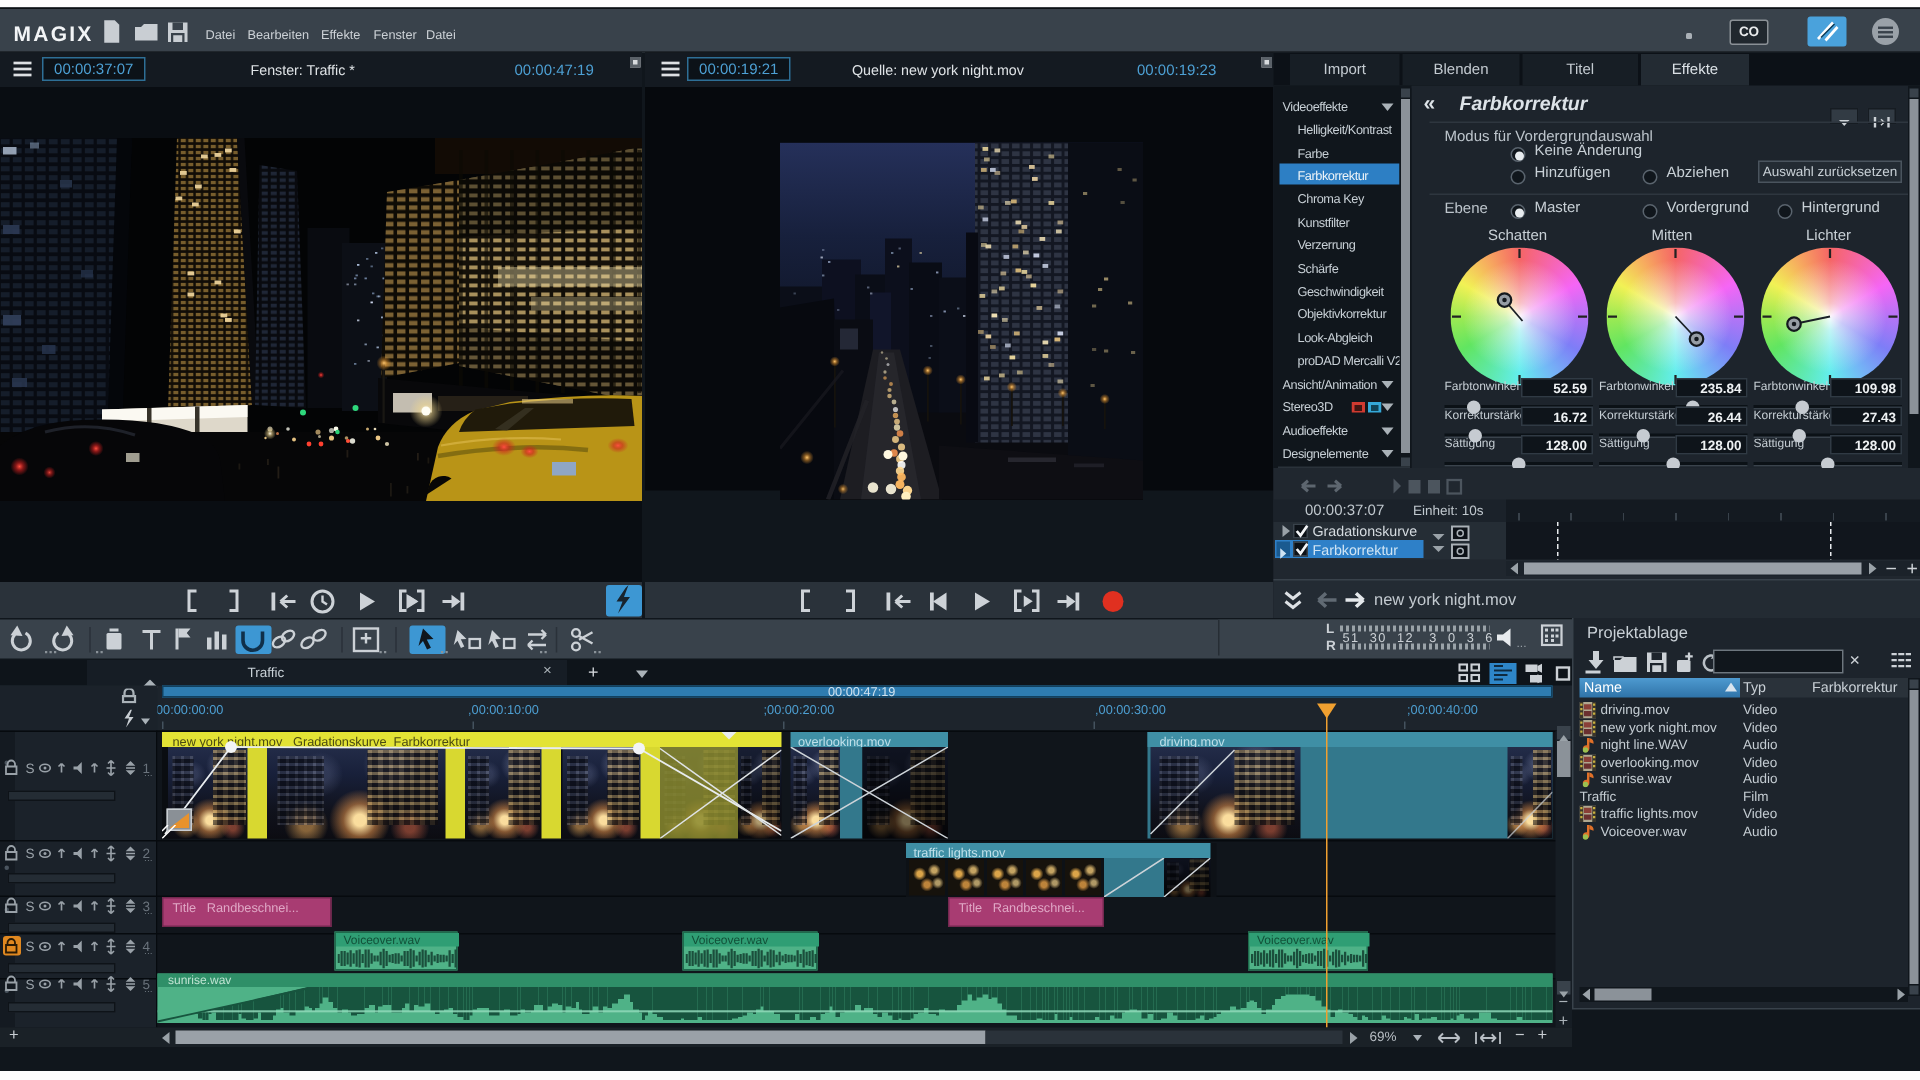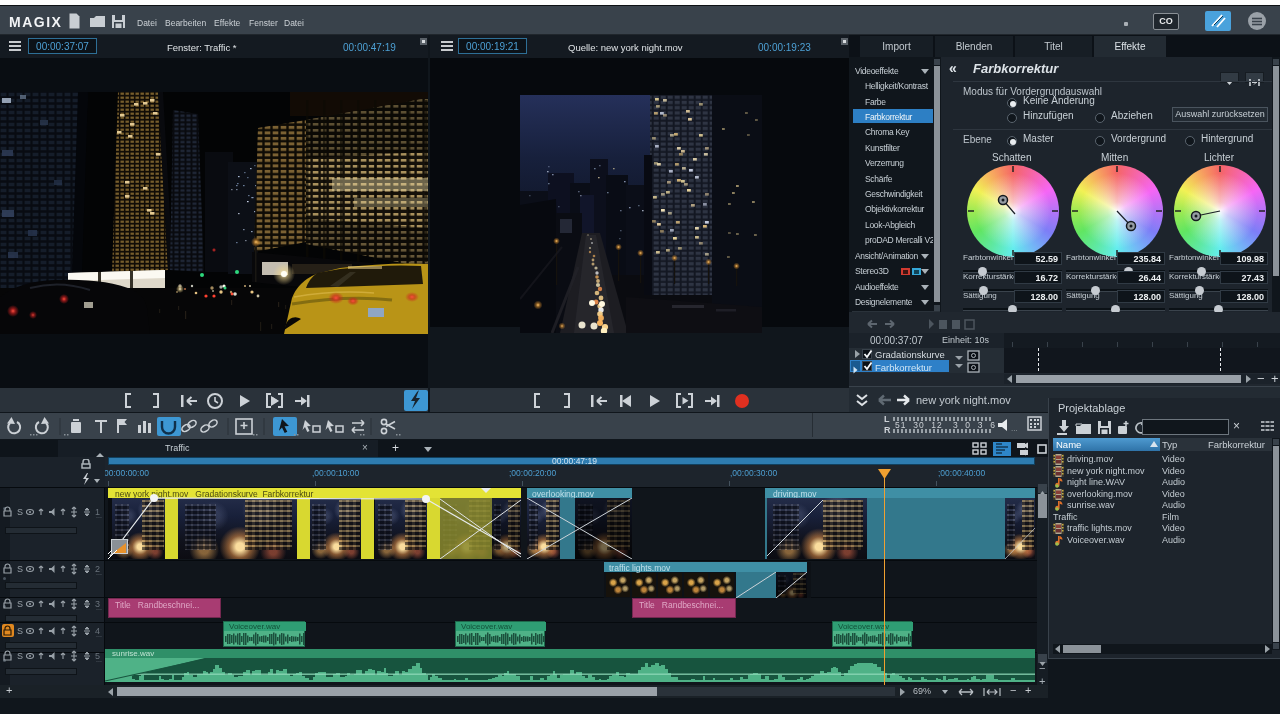--- a/index.html
+++ b/index.html
@@ -1588,21 +1588,21 @@
           <path d="M1 4 h14 m-14 0 l3 -3 m-3 3 l3 3 m11 -3 l-3 -3 m3 3 l-3 3" stroke="#b8bec4" stroke-width="1.3" fill="none"></path>
         </svg>
 <svg class="ab" style="left:983px;top:3px" width="18" height="8">
           <path d="M1 0 v8 M17 0 v8 M4 4 h10 m-10 0 l2.5 -2.5 m-2.5 2.5 l2.5 2.5 m5 -5 l2.5 2.5 -2.5 2.5" stroke="#b8bec4" stroke-width="1.2" fill="none"></path>
         </svg>
 <div class="tx" style="left:1010px;top:-1px;color:#c8cdd2;font-size:11px">−</div>
 <div class="tx" style="left:1025px;top:-1px;color:#c8cdd2;font-size:11px">+</div>
 </div>
 </div>
 
-<div class="ab" id="projekt" style="left:1048px;top:393px;width:232px;height:288px;background:#0c4a6e">
+<div class="ab" id="projekt" style="left:1048px;top:407px;width:232px;height:288px;background:#0c4a6e">
 <div class="ab" style="left:0;top:0;width:232px;height:288px;background:#1d242c;border-left:1px solid #39424b"></div>
 <div class="tx" style="left:10px;top:4px;color:#c9d0d6;font-size:11px">Projektablage</div>
 <svg class="ab" style="left:8px;top:20px" width="90" height="18" viewBox="0 0 90 18">
 <g fill="#ccd1d6">
           <path d="M6 2 h4 v6 h3 l-5 6 -5 -6 h3 z"></path>
           <rect x="1" y="15" width="10" height="2"></rect>
         </g>
 <path d="M20 8 h4 l2 -2 h9 v10 h-15 z" fill="#ccd1d6"></path>
         <path d="M20 8 v-2 h6 l1 1" stroke="#ccd1d6" fill="none"></path>
 <g>

